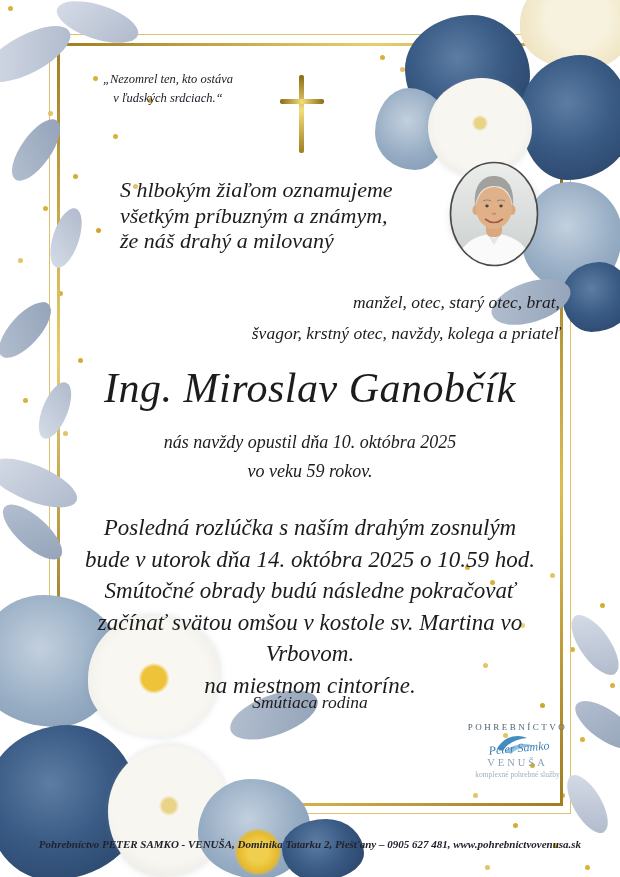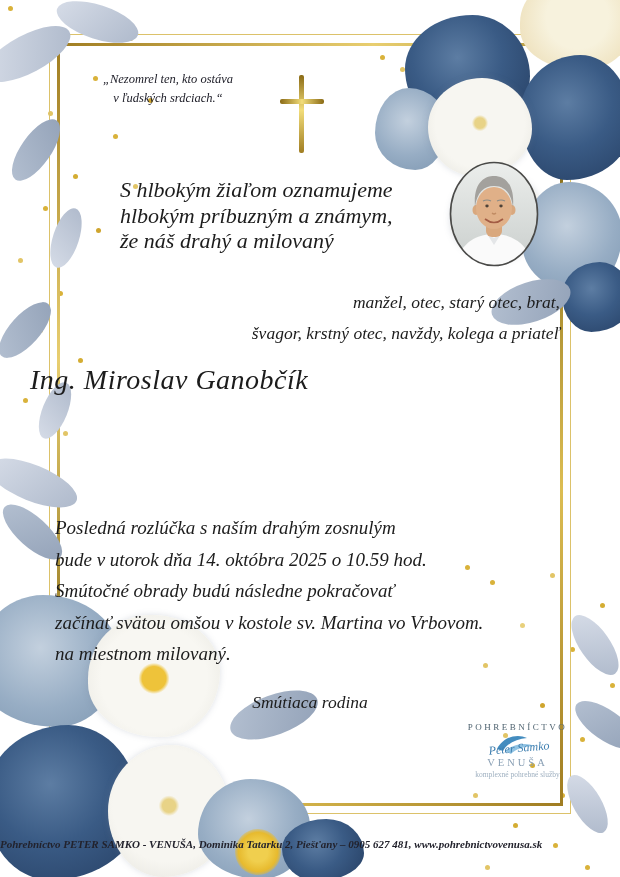--- a/index.html
+++ b/index.html
@@ -43,36 +43,36 @@
   .cross{position:absolute;left:280px;top:75px;width:44px;height:78px;}
   .cross .v{position:absolute;left:19px;top:0;width:5px;height:78px;
         background:linear-gradient(to bottom,#8a6a15,#f2dd7a 45%,#a07d22);border-radius:2px;}
   .cross .h{position:absolute;left:0;top:24px;width:44px;height:5px;
         background:linear-gradient(to right,#8a6a15,#f2dd7a 50%,#8a6a15);border-radius:2px;}
   .intro{position:absolute;left:120px;top:177px;width:365px;text-align:left;
          font-style:italic;font-size:22px;line-height:25.5px;}
   .photo{position:absolute;left:449px;top:161px;width:90px;height:106px;}
   .relations{position:absolute;left:60px;top:287px;width:500px;text-align:right;
          font-style:italic;font-size:17.5px;line-height:31px;}
-  .name{position:absolute;left:30px;top:364px;width:560px;
-         font-style:italic;font-size:28px;letter-spacing:.5px;}
+  .name{position:absolute;left:30px;top:364px;width:560px;text-align:center;
+         font-style:italic;font-size:42px;letter-spacing:.5px;}
   .passing{position:absolute;left:60px;top:428px;width:500px;text-align:center;
          font-style:italic;font-size:18px;line-height:29px;}
-  .funeral{position:absolute;left:55px;top:512px;width:510px;text-align:left;
-         font-style:italic;font-size:19px;line-height:31.5px;font-family:Liberation Serif, serif;}
+  .funeral{position:absolute;left:55px;top:512px;width:510px;text-align:center;
+         font-style:italic;font-size:23px;line-height:31.5px;font-family:Liberation Serif, serif;}
   .closing{position:absolute;left:60px;top:692px;width:500px;text-align:center;
          font-style:italic;font-size:17.5px;}
   .logo{position:absolute;left:455px;top:722px;width:125px;text-align:center;z-index:4;}
   .logo .l1{font-size:9px;letter-spacing:2.5px;color:#4f6370;font-style:normal;}
   .logo .bird{position:relative;height:24px;margin:1px 0 0 0;}
   .logo .script{position:absolute;left:14px;top:8px;width:100px;font-style:italic;font-size:12px;
          color:#3f7fb0;transform:rotate(-5deg);text-align:center;}
   .logo .l2{font-size:10.5px;letter-spacing:3px;color:#8aa0b5;}
   .logo .tag{font-size:7.5px;color:#9fb0c0;margin-top:2px;}
-  .footer{position:absolute;left:0;top:838px;width:620px;z-index:5;
+  .footer{position:absolute;left:0;top:838px;width:620px;text-align:center;z-index:5;
          font-style:italic;font-weight:bold;font-size:11px;color:#22222c;}
 </style>
 </head>
 <body>
 
 <div class="page">
 
   <div class="dots dots-tl"></div>
   <div class="dots dots-br"></div>
   <div class="dots dots-tr"></div>
@@ -130,21 +130,21 @@
       <div>v ľudských srdciach.“</div>
     </div>
 
     <div class="cross">
       <div class="v"></div>
       <div class="h"></div>
     </div>
 
     <div class="intro">
       <div>S hlbokým žiaľom oznamujeme</div>
-      <div>hlbokým príbuzným a známym,</div>
+      <div>všetkým príbuzným a známym,</div>
       <div>že náš drahý a milovaný</div>
     </div>
 
     <div class="photo">
       <svg width="90" height="106" viewBox="0 0 90 106">
         <defs>
           <clipPath id="oval">
               <ellipse cx="45" cy="53" rx="43.5" ry="51.5"></ellipse>
             </clipPath>
           <linearGradient id="pbg" x1="0" y1="0" x2="0" y2="1">
@@ -172,27 +172,31 @@
       </svg>
     </div>
 
     <div class="relations">
       <div>manžel, otec, starý otec, brat,</div>
       <div>švagor, krstný otec, navždy, kolega a priateľ</div>
     </div>
 
     <div class="name">Ing. Miroslav Ganobčík</div>
 
+    <div class="passing">
+      <div>nás navždy opustil dňa 10. októbra 2025</div>
+      <div>vo veku 59 rokov.</div>
+    </div>
 
     <div class="funeral">
       <div>Posledná rozlúčka s naším drahým zosnulým</div>
       <div>bude  v utorok dňa 14. októbra 2025 o 10.59 hod.</div>
       <div>Smútočné obrady budú následne pokračovať</div>
       <div>začínať svätou omšou v kostole sv. Martina vo Vrbovom.</div>
-      <div>na miestnom milovaný.</div>
+      <div>na miestnom cintoríne.</div>
     </div>
 
     <div class="closing">Smútiaca rodina</div>
 
     <div class="logo">
       <div class="l1">POHREBNÍCTVO</div>
       <div class="bird">
         <svg width="125" height="24" viewBox="0 0 125 24">
           <path d="M42,16 C48,4 62,0 72,5 C62,6 52,10 48,18 Z" fill="#2f7fb8" opacity="0.9"></path>
           <path d="M50,18 C58,11 70,9 80,13 C70,13 60,16 56,21 Z" fill="#7db8de" opacity="0.85"></path>

